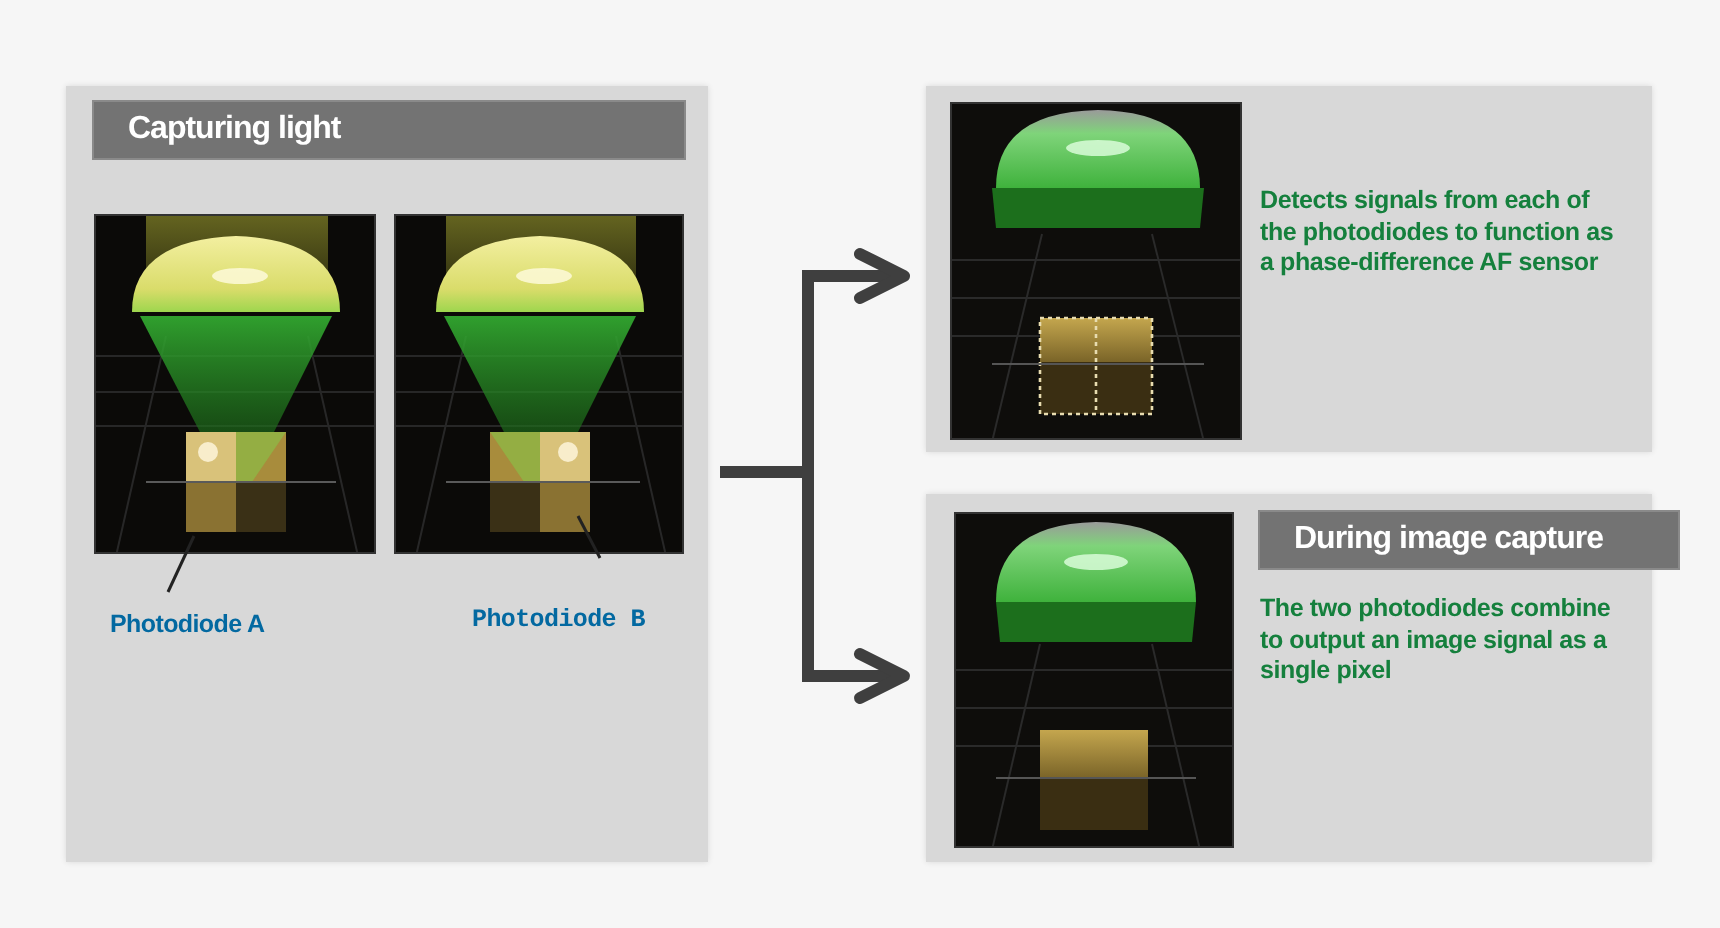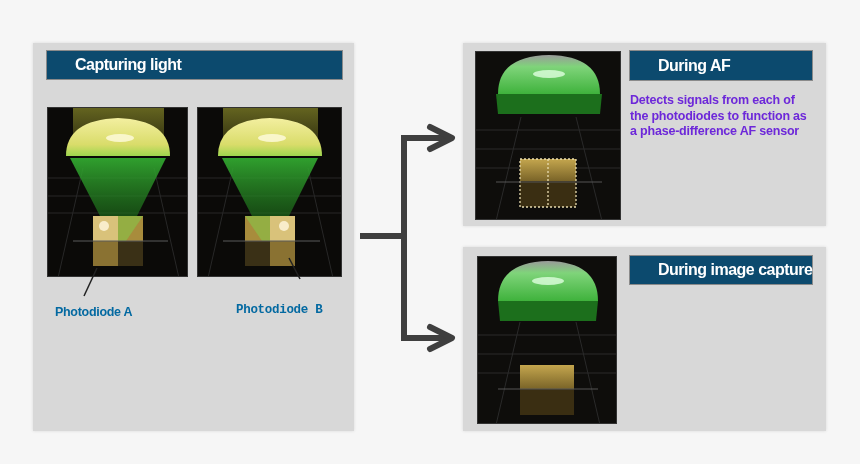--- a/index.html
+++ b/index.html
@@ -1,19 +1,19 @@
 <!DOCTYPE html>
 <html><head>
 <meta charset="utf-8">
 <style>
   html, body { margin:0; padding:0; }
   body { width:860px; height:464px; background:#f6f6f6; position:relative; overflow:hidden; font-family:"Liberation Sans", sans-serif; }
   .panel { position:absolute; background:#d8d8d8; box-shadow:0 0 3px rgba(0,0,0,0.12); }
-  .hdr { position:absolute; background:#0c4a6e; border:1px solid #8a8a8a; box-sizing:border-box; color:#fff; font-weight:bold; font-size:16px; letter-spacing:-0.5px; line-height:28px; padding-left:28px; white-space:nowrap; }
-  .txt { position:absolute; color:#6d28d9; font-weight:bold; font-size:12.5px; line-height:15px; letter-spacing:-0.2px; }
+  .hdr { position:absolute; background:#737373; border:1px solid #8a8a8a; box-sizing:border-box; color:#fff; font-weight:bold; font-size:16px; letter-spacing:-0.5px; line-height:28px; padding-left:17px; white-space:nowrap; }
+  .txt { position:absolute; color:#15803d; font-weight:bold; font-size:12.5px; line-height:15px; letter-spacing:-0.2px; }
   .lbl { position:absolute; color:#0369a1; font-weight:bold; font-size:12.5px; letter-spacing:-0.3px; }
   .img { position:absolute; background:#070605; border:1px solid #333; box-sizing:border-box; overflow:hidden; }
   svg { display:block; }
 </style>
 </head>
 <body>
 
 <div class="panel" style="left:33px; top:43px; width:321px; height:388px;">
   <div class="hdr" style="left:13px; top:7px; width:297px; height:30px;">Capturing light</div>
 
@@ -125,21 +125,20 @@
       <path d="M22,42 Q22,4 73,3 Q124,4 124,42 Z" fill="url(#lensG)"></path>
       <ellipse cx="73" cy="22" rx="16" ry="4" fill="#e0ffe0" opacity="0.8"></ellipse>
       <polygon points="20,42 126,42 124,62 22,62" fill="#1e7a1e" opacity="0.9"></polygon>
       <rect x="44" y="107" width="56" height="22" fill="url(#gold)"></rect>
       <rect x="44" y="129" width="56" height="26" fill="#3a2e12"></rect>
       <rect x="44" y="107" width="56" height="48" fill="none" stroke="#e8dcb0" stroke-width="1.3" stroke-dasharray="2,2"></rect>
       <line x1="72" y1="107" x2="72" y2="155" stroke="#e8dcb0" stroke-width="1.3" stroke-dasharray="2,2"></line>
       <line x1="20" y1="130" x2="126" y2="130" stroke="#555" stroke-width="1"></line>
     </svg>
   </div>
-  <div class="hdr" style="left:166px; top:7px; width:184px; height:31px; line-height:29px;">During AF</div>
   <div class="txt" style="left:167px; top:50px; width:185px; line-height:15.5px;">Detects signals from each of the photodiodes to function as a phase-difference AF sensor</div>
 </div>
 
 <div class="panel" style="left:463px; top:247px; width:363px; height:184px;">
   <div class="img" style="left:14px; top:9px; width:140px; height:168px;">
     <svg width="140" height="168" viewBox="0 0 140 168">
       <rect x="0" y="0" width="140" height="168" fill="#0e0d0b"></rect>
       <g stroke="#2a2a2a" stroke-width="1">
         <line x1="0" y1="78" x2="140" y2="78"></line>
           <line x1="0" y1="97" x2="140" y2="97"></line>
@@ -148,14 +147,15 @@
           <line x1="122" y1="168" x2="98" y2="65"></line>
       </g>
       <path d="M20,44 Q20,5 70,4 Q120,5 120,44 Z" fill="url(#lensG)"></path>
       <ellipse cx="70" cy="24" rx="16" ry="4" fill="#e0ffe0" opacity="0.8"></ellipse>
       <polygon points="20,44 120,44 118,64 22,64" fill="#1e7a1e" opacity="0.9"></polygon>
       <rect x="42" y="108" width="54" height="24" fill="url(#gold)"></rect>
       <rect x="42" y="132" width="54" height="26" fill="#3a2e12"></rect>
       <line x1="20" y1="132" x2="120" y2="132" stroke="#555" stroke-width="1"></line>
     </svg>
   </div>
-  <div class="hdr" style="left:166px; top:8px; width:184px; height:30px;">During image capture</div>
+  <div class="hdr" style="left:166px; top:8px; width:211px; height:30px;">During image capture</div>
+  <div class="txt" style="left:167px; top:50px; width:185px; line-height:15.5px;">The two photodiodes combine to output an image signal as a single pixel</div>
 </div>
 
 </body></html>

